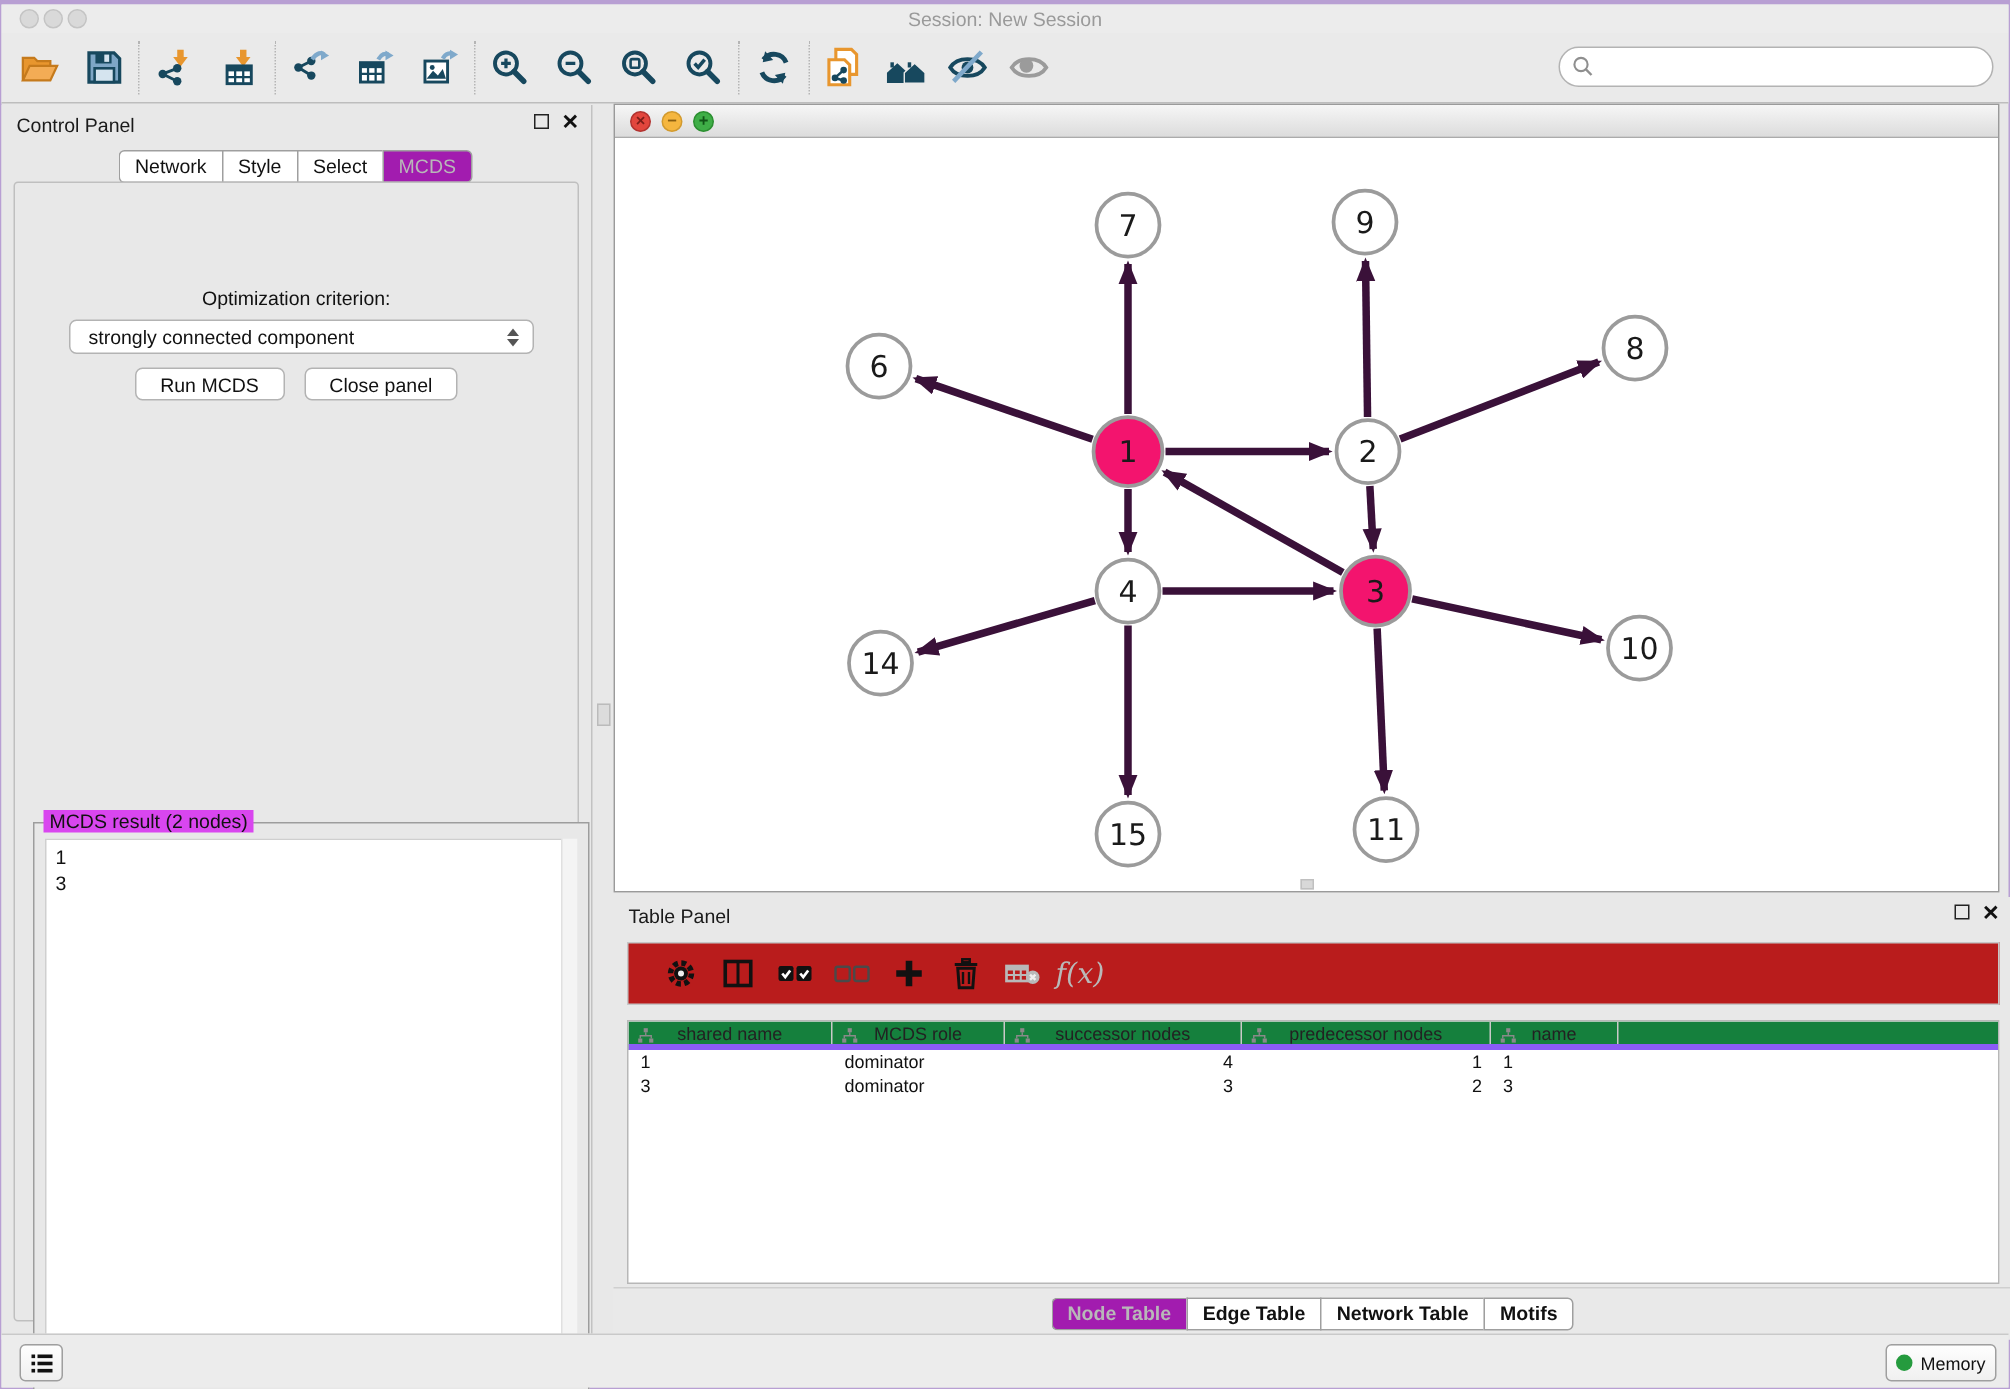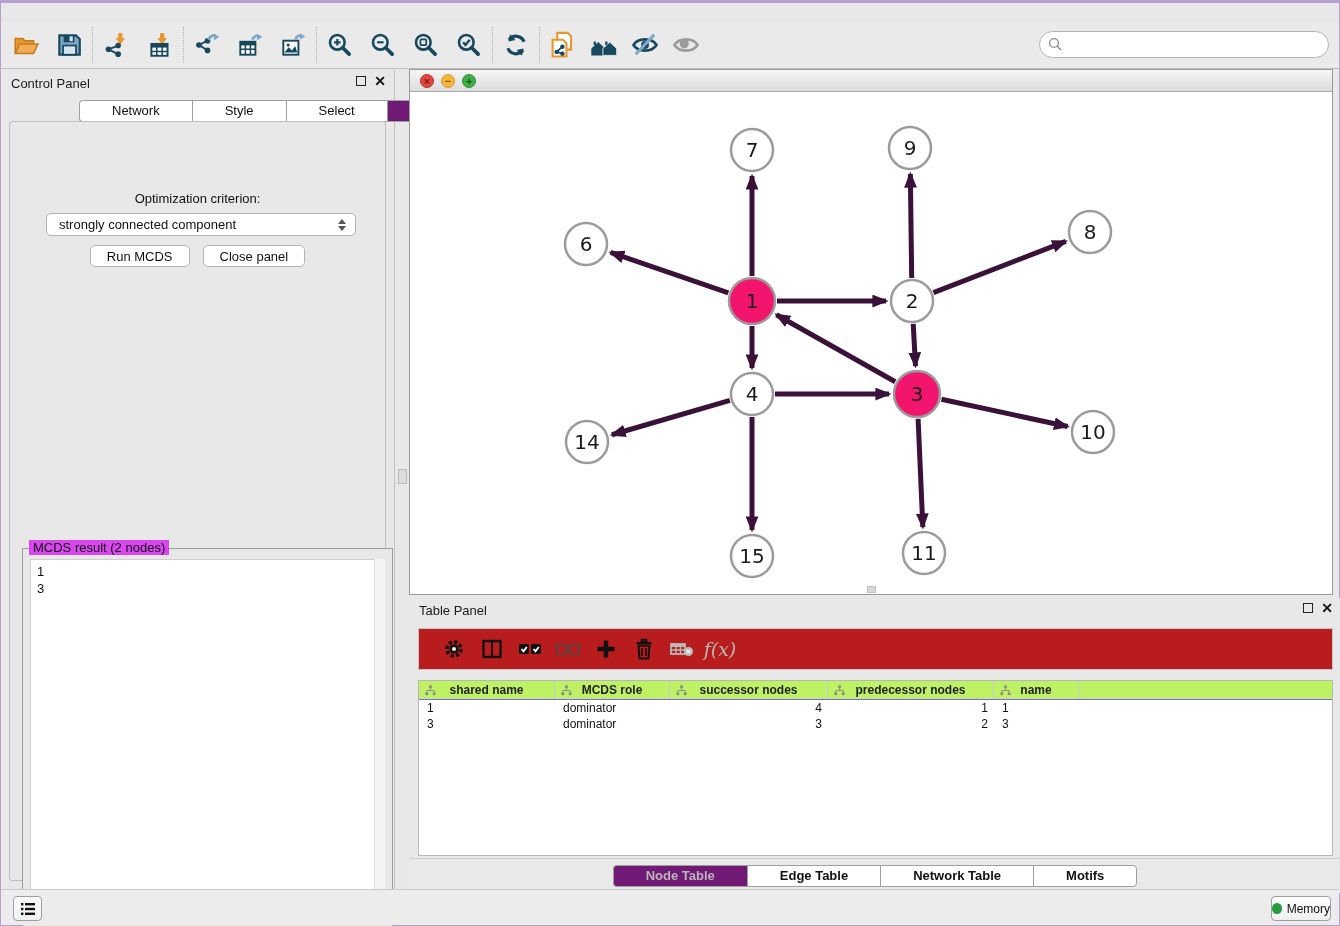--- a/index.html
+++ b/index.html
@@ -24,25 +24,25 @@
   .search-glass { position:absolute; left:9px; top:6px; }
 
   
   .control-panel { position:absolute; left:0; top:67px; width:394px; height:823px; background:#e8e8e8; border-right:1px solid #c2c2c2; }
   .panel-head-title { position:absolute; left:10px; top:6px; font-size:13px; color:#1a1a1a; }
   .panel-head-icons { position:absolute; right:8px; top:6px; display:flex; gap:8px; align-items:center; }
   .float-box { width:10px; height:10px; border:1.6px solid #222; display:inline-block; }
   .close-x { font-size:14px; font-weight:bold; color:#111; line-height:10px; }
 
   .cp-tabs { position:absolute; left:78px; top:30px; display:flex; }
-  .tab { height:22px; padding:0 32px; font-size:13px; line-height:20px; background:#fff; border:1px solid #9f9f9f;
+  .tab { height:22px; padding:0 10px; font-size:13px; line-height:20px; background:#fff; border:1px solid #9f9f9f;
          border-right:none; color:#111; text-align:center; }
   .tab:first-child { border-radius:4px 0 0 4px; }
   .tab:last-child { border-right:1px solid #9f9f9f; border-radius:0 4px 4px 0; }
-  .tab.selected { background:#701a75; color:#b8b8b8; }
+  .tab.selected { background:#a21caf; color:#b8b8b8; }
 
   .cp-content { position:absolute; left:8px; right:8px; top:51px; bottom:12px; border:1px solid #bfbfbf; border-radius:3px; background:#e8e8e8; }
   .opt-label { position:absolute; top:69px; left:0; right:0; text-align:center; font-size:13px; color:#111; }
   .combo { position:absolute; left:36px; top:91px; width:310px; height:23px; background:#fff; border:1px solid #b3b3b3;
            border-radius:5px; font-size:13px; line-height:21px; padding-left:12px; color:#111; }
   .combo-stepper { position:absolute; right:6px; top:2px; width:14px; height:17px; display:flex; flex-direction:column; align-items:center; justify-content:center; }
   .chev-up { width:0; height:0; border-left:4px solid transparent; border-right:4px solid transparent; border-bottom:5px solid #555; margin-bottom:2px; }
   .chev-dn { width:0; height:0; border-left:4px solid transparent; border-right:4px solid transparent; border-top:5px solid #555; }
   .btn-row { position:absolute; top:123px; left:0; right:0; display:flex; justify-content:center; gap:13px; }
   .aqua-btn { height:22px; padding:0 16px; background:#fff; border:1px solid #b3b3b3; border-radius:5px; font-size:13px; color:#111;
@@ -68,42 +68,48 @@
   .net-canvas { position:absolute; left:0; top:22px; width:922px; height:502px; background:#fff; }
   .net-resize-dot { position:absolute; left:457px; bottom:1px; width:9px; height:7px; background:#d8d8d8; border:1px solid #c0c0c0; }
 
   
   .table-panel { position:absolute; left:408px; top:595px; width:932px; height:295px; background:#e8e8e8; }
   .tp-toolbar { position:absolute; left:9px; right:8px; top:30px; height:42px; background:#b91c1c; border:1px solid #c6c6c6;
                 display:flex; align-items:center; padding-left:16px; }
   .tp-icon { width:38px; height:30px; display:flex; align-items:center; justify-content:center; flex:0 0 auto; }
   .fx-label { font-family:"DejaVu Serif",serif; font-style:italic; font-size:19px; color:#b9b9b9; }
   .tp-table { position:absolute; left:9px; right:8px; top:82px; height:176px; background:#fff; border:1px solid #b7b7b7; overflow:hidden; }
-  .tp-header { display:flex; height:19px; background:#bef264; border-bottom:1px solid #8b5cf6;font-weight:bold; }
+  .tp-header { display:flex; height:19px; background:#15803d; border-bottom:4px solid #8b5cf6; }
   .th-cell { display:flex; align-items:center; justify-content:center; gap:6px; font-size:12px; color:#222; border-right:1px solid #c9c9c9; position:relative; }
   .th-icon { position:absolute; left:6px; top:4px; }
   .tp-row { display:flex; height:16px; font-size:12px; color:#111; }
   .td-cell { padding:1px 6px 0 8px; overflow:hidden; white-space:nowrap; }
   .td-cell.right { text-align:right; }
   .tp-tabstrip { position:absolute; left:0; right:0; top:260px; height:35px; background:#e9e9e9; border-top:1px solid #cfcfcf;
                  display:flex; align-items:center; justify-content:center;font-weight:bold; }
 
   
   .statusbar { position:absolute; left:0; right:0; bottom:0; height:36px; background:#ececec; border-top:1px solid #c9c9c9; }
   .sb-btn { position:absolute; top:6px; height:25px; background:linear-gradient(#fefefe,#f0f0f0); border:1px solid #9f9f9f; border-radius:4px;
             display:flex; align-items:center; justify-content:center; font-size:12px; color:#111; }
   .list-btn { left:12px; width:29px; }
-  .memory-btn { right:8px; width:60px; gap:5px; }
+  .memory-btn { right:8px; width:74px; gap:5px; }
   .mem-dot { width:11px; height:11px; border-radius:50%; }
 </style>
 </head>
 <body>
 
 <div id="app">
 
+  <div class="titlebar">
+    <span class="tl-dot" style="left:12px"></span>
+    <span class="tl-dot" style="left:28px"></span>
+    <span class="tl-dot" style="left:44px"></span>
+    <div class="win-title">Session: New Session</div>
+  </div>
 
   <div class="main-toolbar">
     <div class="tb-icon" style="margin-left:8px">
       <svg width="28" height="28" viewBox="0 0 26 26">
         <path d="M3 21 V7 h7 l2 2 h8 v4" fill="#e8962e" stroke="#c57a1c" stroke-width="1.4"></path>
         <path d="M3 21 l4.2-9 h17 l-4.2 9 z" fill="#f3ac55" stroke="#c57a1c" stroke-width="1.4"></path>
       </svg>
     </div>
     <div class="tb-icon" style="margin-left:9px">
       <svg width="28" height="28" viewBox="0 0 26 26">

